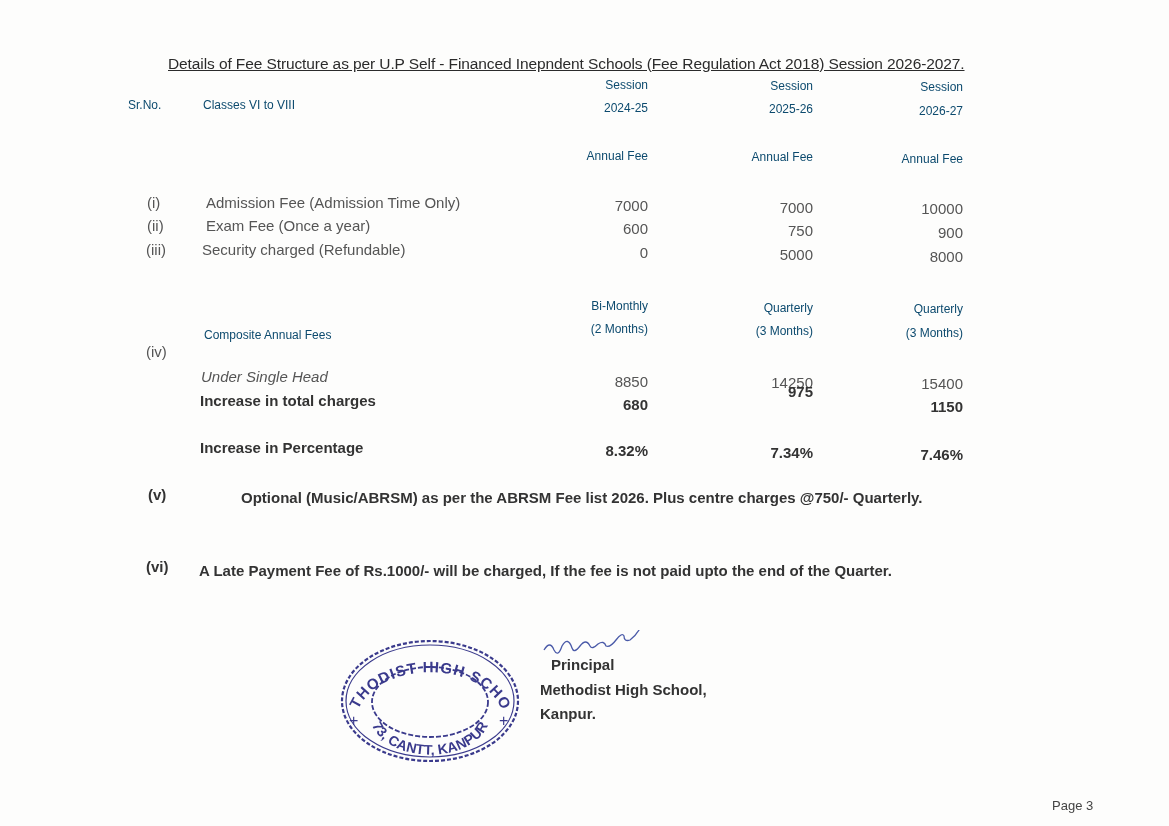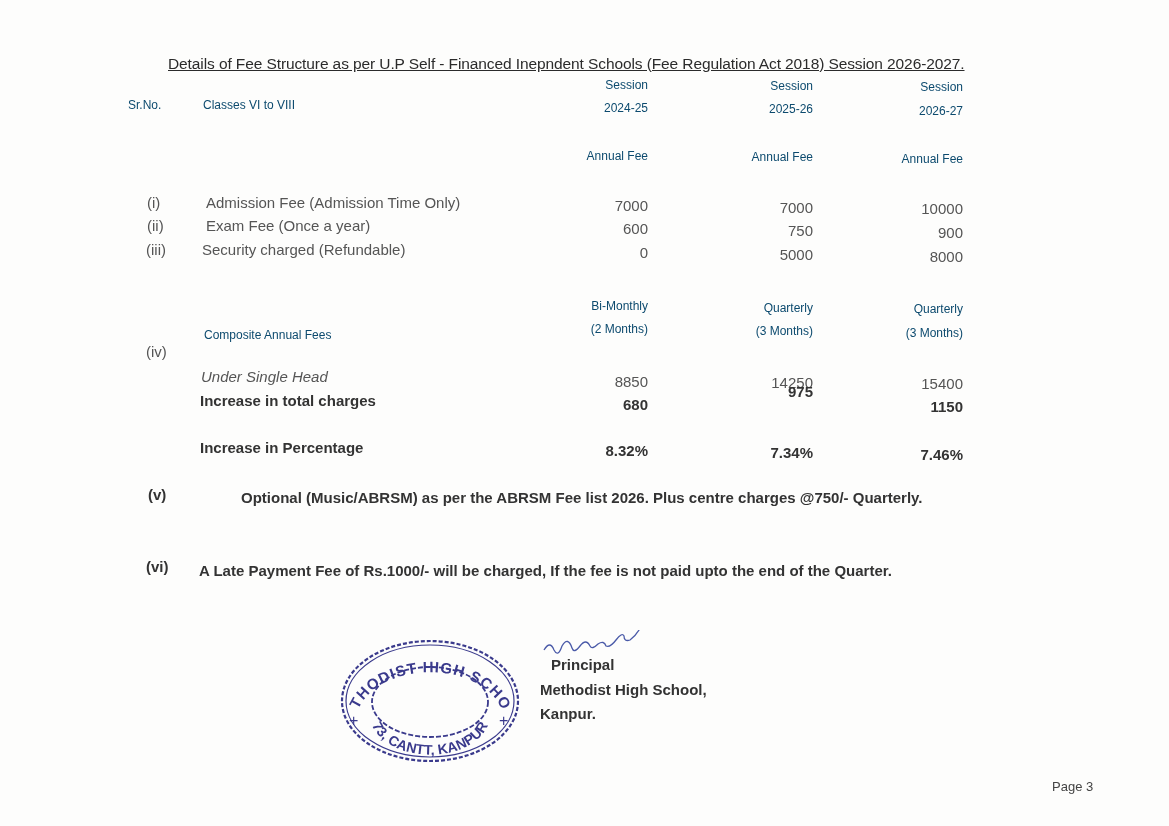--- a/index.html
+++ b/index.html
@@ -13,21 +13,21 @@
   .col { text-align: right; width: 120px; }
   .c1 { left: 528px; }
   .c2 { left: 693px; }
   .c3 { left: 843px; }
   .row { font-size: 15px; color: #555; }
   .bold { font-weight: bold; color: #333; }
   .note { font-size: 15px; font-weight: bold; color: #333; }
   .u { }
   .stamp { left: 335px; top: 636px; }
   .sig { left: 540px; top: 630px; }
-  .page { left: 1052px; top: 779px; font-size: 13px; color: #444; }
+  .page { left: 1052px; top: 798px; font-size: 13px; color: #444; }
 </style>
 </head>
 <body>
 
 <div class="abs title">Details of Fee Structure as per U.P Self - Financed Inepndent Schools (Fee Regulation Act 2018) Session 2026-2027.</div>
 
 <div class="abs hdr" style="left:128px;top:98px;">Sr.No.</div>
 <div class="abs hdr u" style="left:203px;top:98px;">Classes VI to VIII</div>
 
 <div class="abs hdr col c1" style="top:78px;">Session</div>

